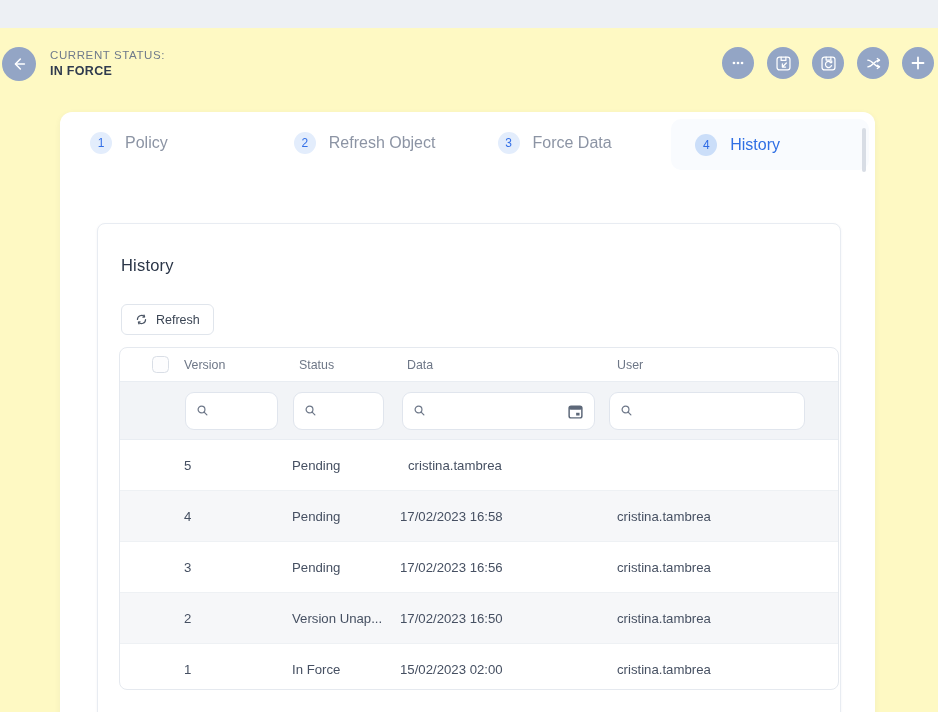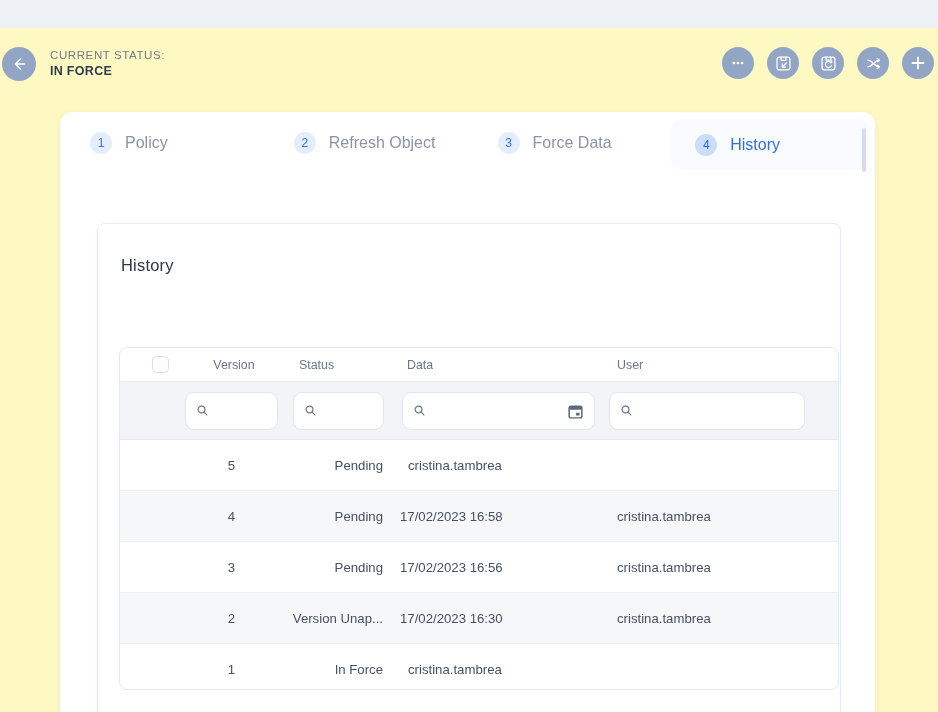--- a/index.html
+++ b/index.html
@@ -41,24 +41,24 @@
   .tablewrap{position:absolute;left:21px;top:123px;width:718px;height:341px;background:#fff;
     border:1px solid #e5e9ef;border-radius:8px;overflow:hidden;}
   .cols{display:grid;grid-template-columns:64px 100px 99px 209px 1fr;align-items:center;}
   .thead{height:33px;color:#6e7787;font-size:12.4px;}
   .tfilter{height:57px;background:#f2f4f7;border-top:1px solid #e9edf2;border-bottom:1px solid #e9edf2;}
   .trow{height:50px;font-size:13.2px;color:#465062;cursor:pointer;}
   .trow + .trow{border-top:1px solid #eef1f4;}
   .trow.alt{background:#f6f7f9;}
   .c-check{padding-left:32px;display:flex;align-items:center;}
   .checkbox{width:15px;height:15px;border:1.5px solid #d9dee6;border-radius:4.5px;background:#fdfdfe;cursor:pointer;}
-  .h-version,.c-version{text-align:center;}
+  .h-version,.c-version{text-align:left;}
   .c-version{padding-right:5px;}
   .h-status{padding-left:15px;}
-  .c-status{padding-left:8px;white-space:nowrap;overflow:hidden;text-align:right;}
+  .c-status{padding-left:8px;white-space:nowrap;overflow:hidden;}
   .h-date{padding-left:24px;}
   .c-date{padding-left:17px;white-space:nowrap;}
   .h-user,.c-user{padding-left:25px;white-space:nowrap;}
 
   .filter-box{height:38px;border:1px solid #e0e5ed;border-radius:9px;background:#fff;
     display:flex;align-items:center;padding-left:10px;box-sizing:border-box;position:relative;}
   .f-version .filter-box{width:93px;margin-left:1px;}
   .f-status .filter-box{width:91px;margin-left:9px;}
   .f-date .filter-box{width:193px;margin-left:19px;}
   .f-user .filter-box{width:196px;margin-left:17px;}
@@ -150,20 +150,31 @@
       <div class="tab active">
         <span class="badge">4</span>
         <span class="tab-label">History</span>
       </div>
       <div class="tab-thumb"></div>
     </div>
 
     <div class="card">
       <div class="card-title">History</div>
 
+      <button class="refresh-btn">
+        <span style="display:flex;">
+          <svg width="13" height="13" viewBox="0 0 16 16" fill="none" stroke="#4a5464" stroke-width="1.5" stroke-linecap="round" stroke-linejoin="round">
+            <path d="M13 8a5 5 0 0 1-8.6 3.5"></path>
+            <path d="M3 8a5 5 0 0 1 8.6-3.5"></path>
+            <path d="M11.2 2.6 L11.8 4.7 L9.7 5.2"></path>
+            <path d="M4.8 13.4 L4.2 11.3 L6.3 10.8"></path>
+          </svg>
+        </span>
+        <span>Refresh</span>
+      </button>
 
       <div class="tablewrap">
 
         <div class="thead cols">
           <div class="c-check">
             <div class="checkbox"></div>
           </div>
           <div class="h-version">Version</div>
           <div class="h-status">Status</div>
           <div class="h-date">Data</div>
@@ -234,26 +245,27 @@
           <div class="c-check"></div>
           <div class="c-version">3</div>
           <div class="c-status">Pending</div>
           <div class="c-date">17/02/2023 16:56</div>
           <div class="c-user">cristina.tambrea</div>
         </div>
         <div class="trow alt cols">
           <div class="c-check"></div>
           <div class="c-version">2</div>
           <div class="c-status">Version Unap...</div>
-          <div class="c-date">17/02/2023 16:30</div>
+          <div class="c-date">17/02/2023 16:50</div>
           <div class="c-user">cristina.tambrea</div>
         </div>
         <div class="trow cols">
           <div class="c-check"></div>
           <div class="c-version">1</div>
           <div class="c-status">In Force</div>
+          <div class="c-date">15/02/2023 02:00</div>
           <div class="c-user">cristina.tambrea</div>
         </div>
 
       </div>
     </div>
   </div>
 </div>
 
 </body></html>

